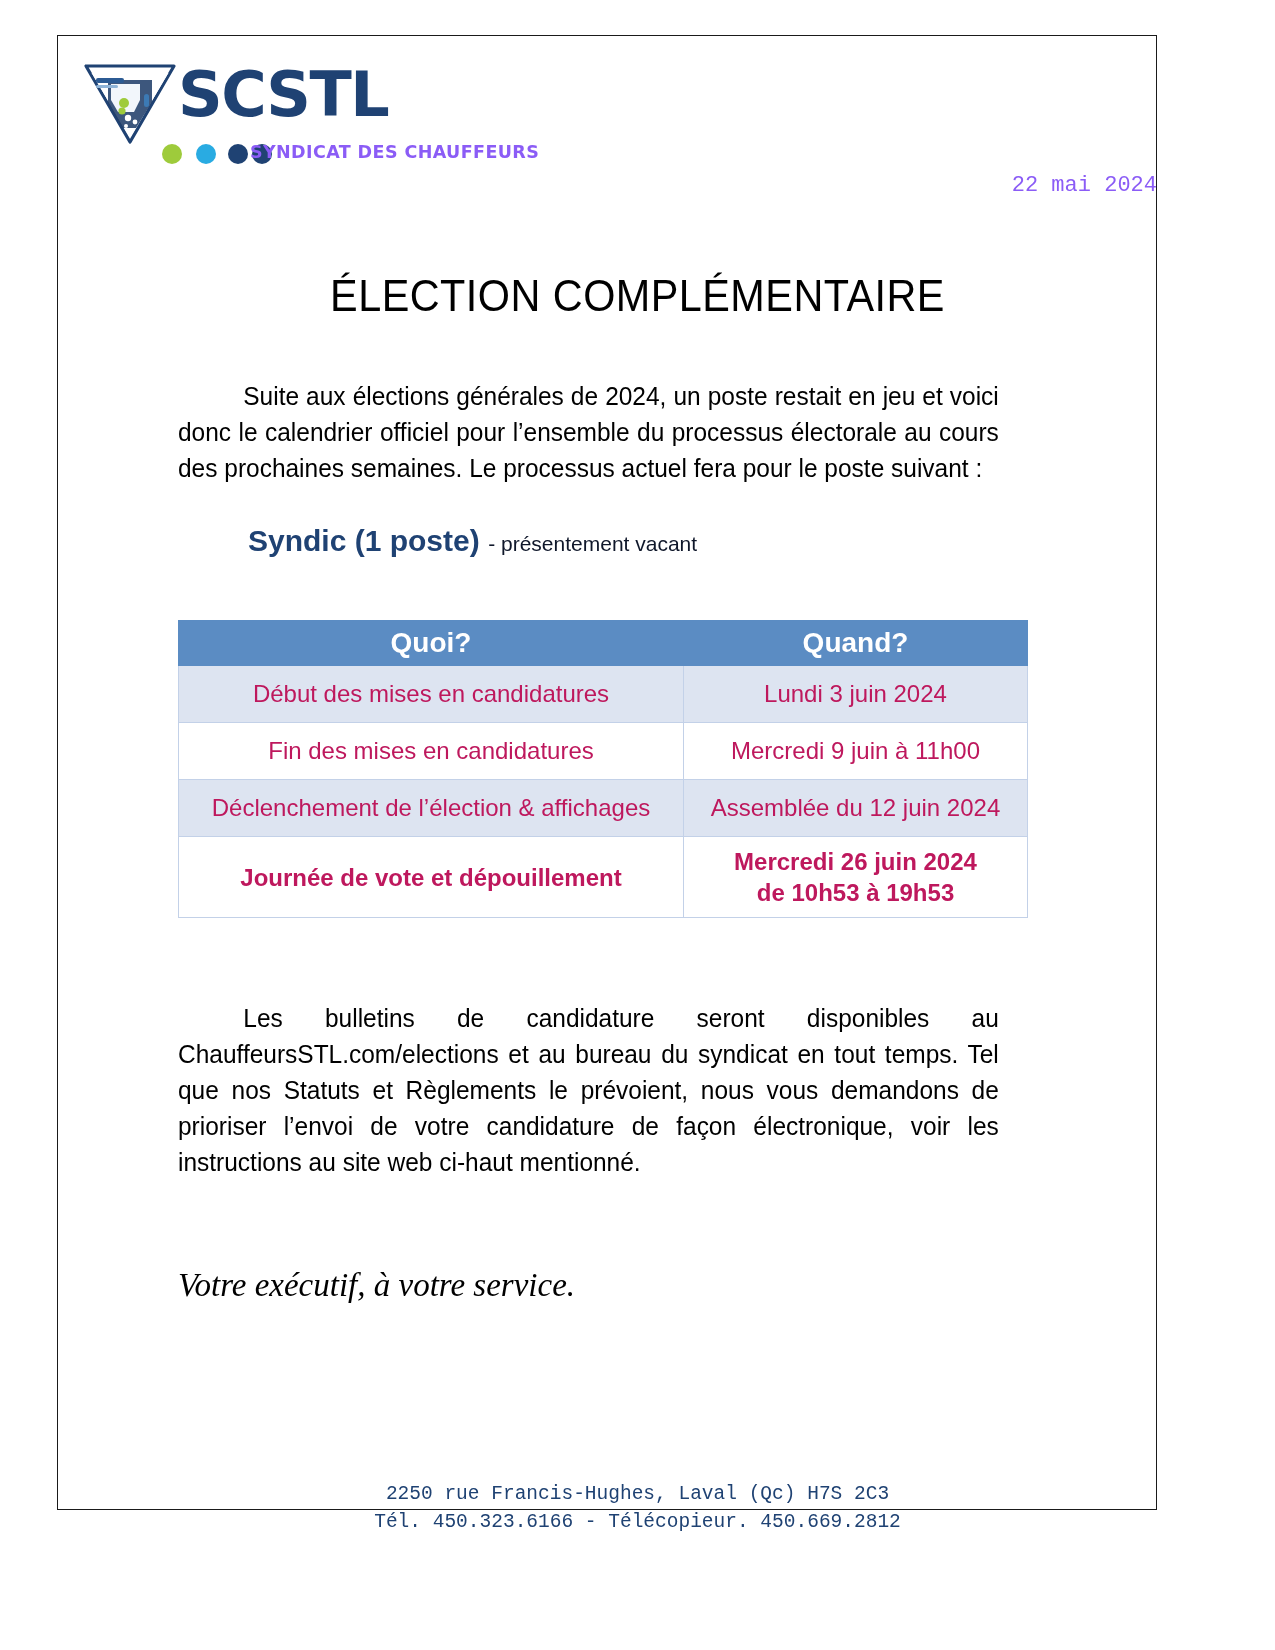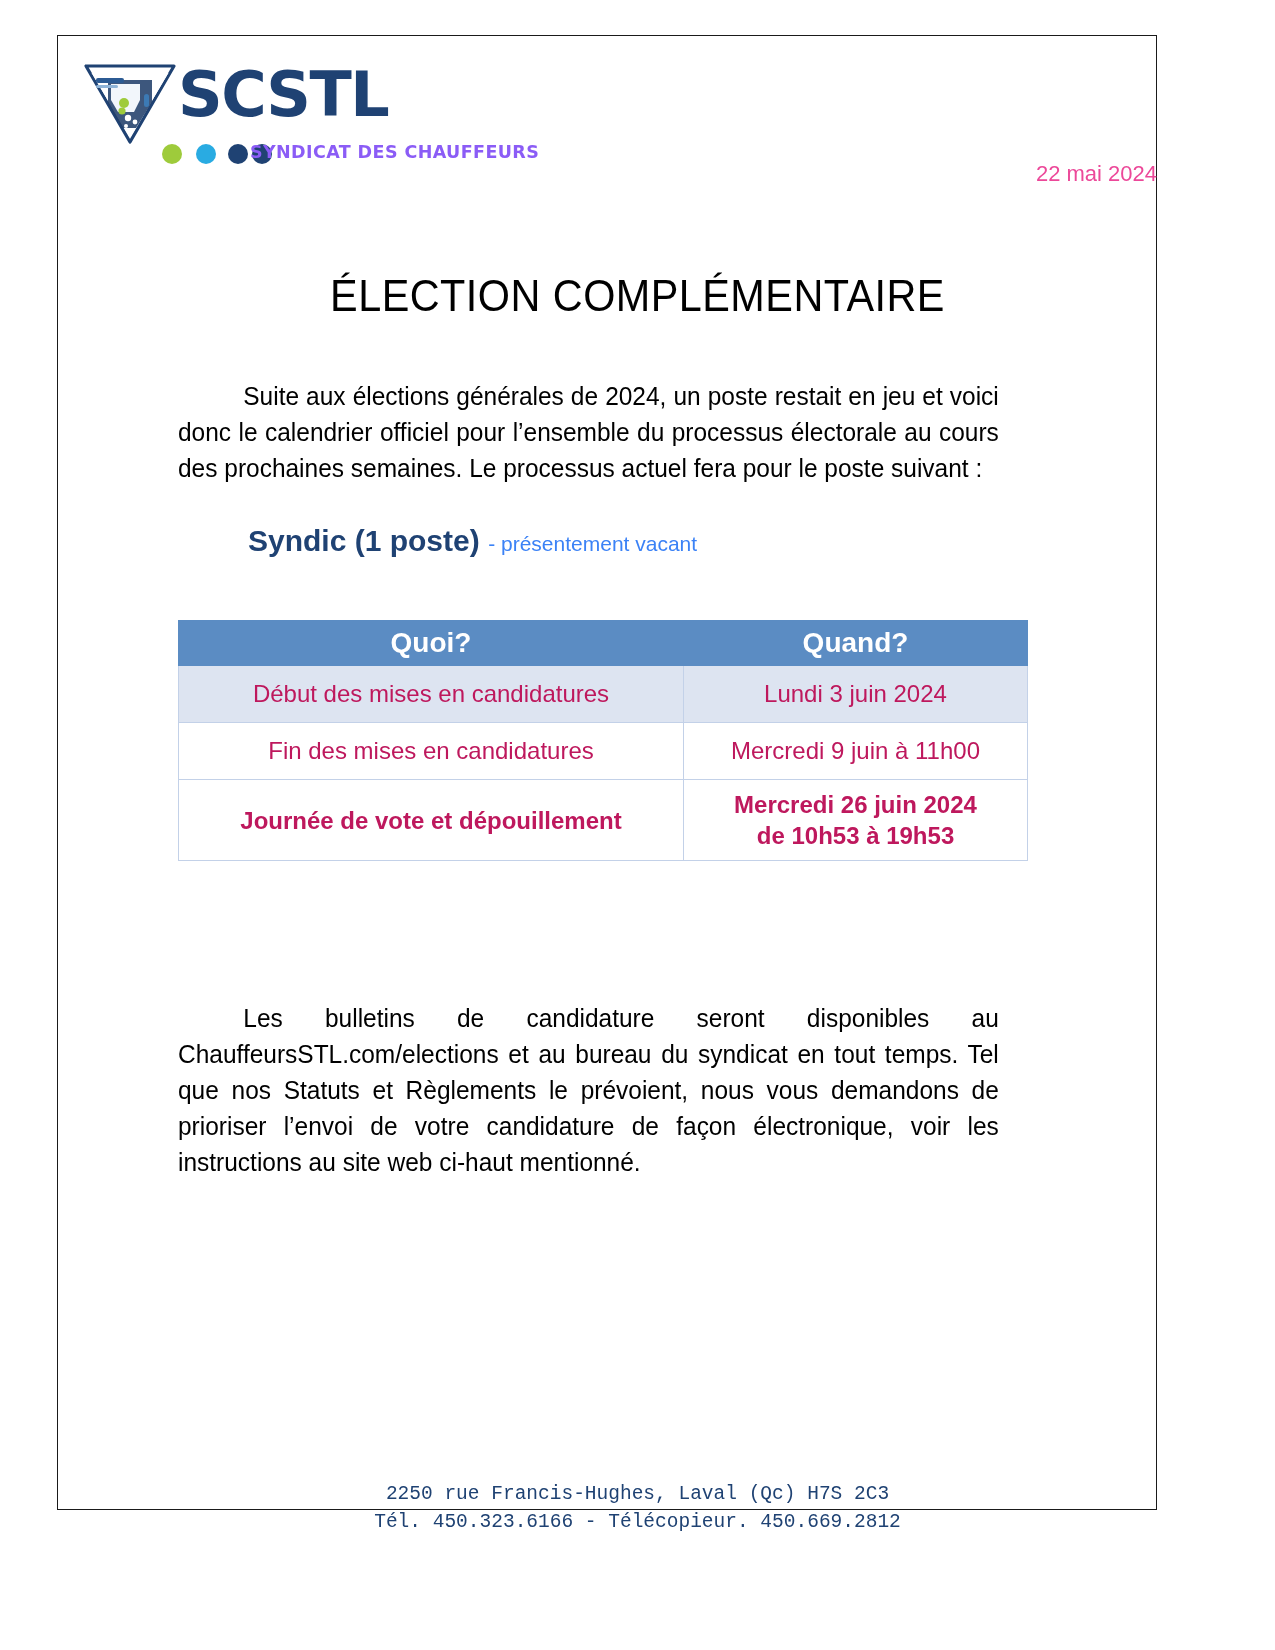--- a/index.html
+++ b/index.html
@@ -75,24 +75,24 @@
     display: block;
   }
   .dot1 { left: 0px;  background: #9ecb3b; }
   .dot2 { left: 34px; background: #29abe2; }
   .dot3 { left: 66px; background: #1f4273; }
   .dot4 { left: 90px; background: #1f4273; }
 
   
   .doc-date {
     position: absolute;
-    right: 118px; top: 161px;
-    font-family: Liberation Sans, sans-serif;
+    right: 118px; top: 173px;
+    font-family: Liberation Mono, monospace;
     font-size: 22px;
-    color: #ec4899;
+    color: #8b5cf6;
   }
 
   
   .doc-title {
     position: absolute;
     left: 0; top: 270px;
     width: 1275px;
     text-align: center;
     font-family: "Liberation Sans Narrow", "Liberation Sans", sans-serif;
     font-size: 45px;
@@ -131,21 +131,21 @@
   }
   .post-title {
     font-family: "Liberation Sans Narrow", "Liberation Sans", sans-serif;
     font-weight: bold;
     font-size: 30px;
     color: #1f4273;
   }
   .post-note {
     font-family: "Liberation Sans Narrow", "Liberation Sans", sans-serif;
     font-size: 21px;
-    color: #3b82f6;
+    color: #0f172a;
     margin-left: 4px;
   }
 
   
   .sched-table {
     position: absolute;
     left: 178px; top: 620px;
     width: 849px;
     border-collapse: collapse;
     table-layout: fixed;
@@ -261,31 +261,36 @@
     </thead>
     <tbody>
       <tr class="alt">
         <td>Début des mises en candidatures</td>
         <td>Lundi 3 juin 2024</td>
       </tr>
       <tr class="plain">
         <td>Fin des mises en candidatures</td>
         <td>Mercredi 9 juin à 11h00</td>
       </tr>
+      <tr class="alt">
+        <td>Déclenchement de l’élection &amp; affichages</td>
+        <td>Assemblée du 12 juin 2024</td>
+      </tr>
       <tr class="plain last">
         <td>Journée de vote et dépouillement</td>
         <td>
           <div>Mercredi 26 juin 2024</div>
           <div>de 10h53 à 19h53</div>
         </td>
       </tr>
     </tbody>
   </table>
 
   <div class="para para-bulletins">Les bulletins de candidature seront disponibles au ChauffeursSTL.com/elections et au bureau du syndicat en tout temps. Tel que nos Statuts et Règlements le prévoient, nous vous demandons de prioriser l’envoi de votre candidature de façon électronique, voir les instructions au site web ci-haut mentionné.</div>
 
+  <div class="signature">Votre exécutif, à votre service.</div>
 
   <div class="footer">
     <div>2250 rue Francis-Hughes, Laval (Qc) H7S 2C3</div>
     <div>Tél. 450.323.6166 -  Télécopieur. 450.669.2812</div>
   </div>
 
 </div>
 
 </body></html>

